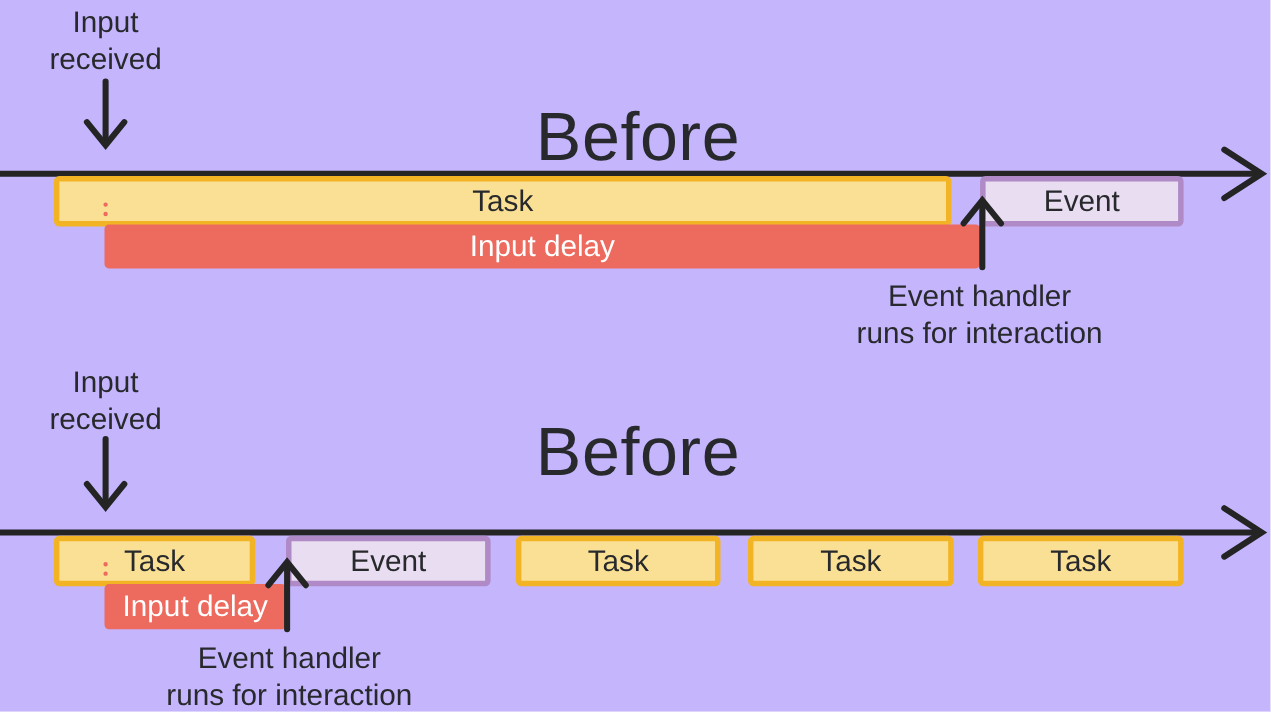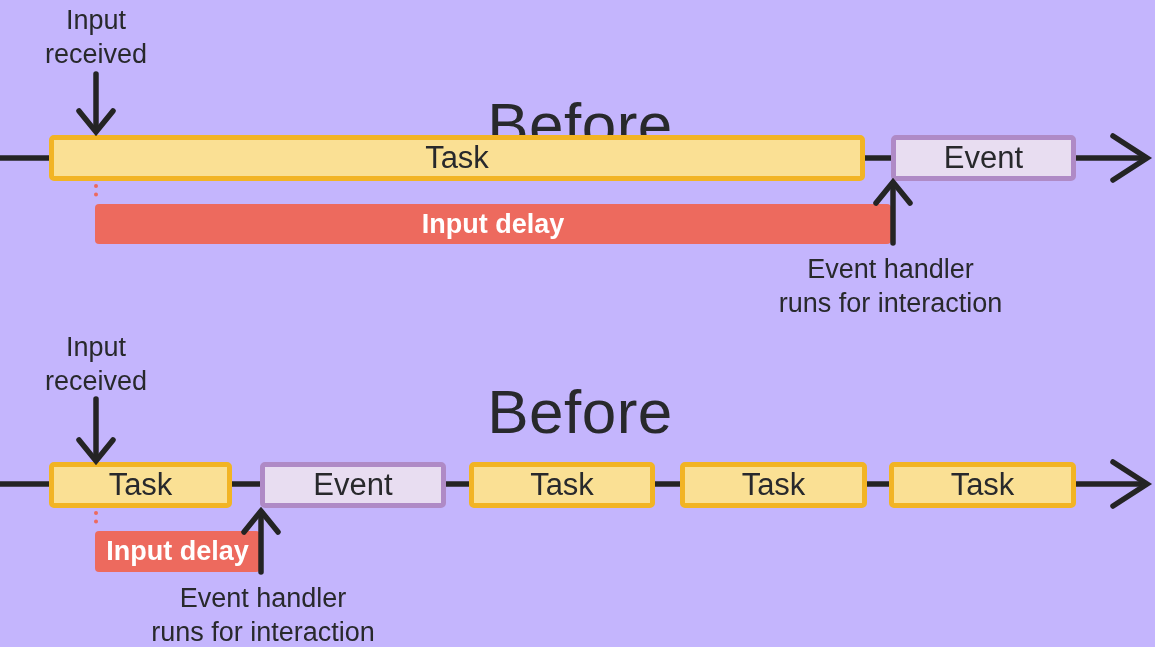--- a/index.html
+++ b/index.html
@@ -9,37 +9,37 @@
     color:var(--text,#28292c);
   }
   svg.layer { position:absolute; left:0; top:0; pointer-events:none; }
   .ln   { stroke:var(--line,#242424); stroke-width:5.5; fill:none; stroke-linecap:round; stroke-linejoin:miter; }
   .dots { stroke:var(--delay-fill,#ed6a5e); stroke-width:4; fill:none; stroke-linecap:round; stroke-dasharray:0 8.5; }
 
   .box {
     position:absolute; box-sizing:border-box; height:46px;
     border:5px solid; border-radius:5px;
     display:flex; align-items:center; justify-content:center;
-    font-size:31px; color:var(--text,#28292c);
+    font-size:27px; color:var(--text,#28292c);margin-top:25px;
   }
   .task  { background:var(--task-fill,#fae094);  border-color:var(--task-border,#f2b424); }
   .event { background:var(--event-fill,#e8ddf1); border-color:var(--event-border,#af8ac6);align-items:center; }
 
   .b-task  { left:49px;  top:135px; width:816px; }
   .b-event { left:891px; top:135px; width:185px; }
   .a-b1 { left:49px;  top:462px; width:183px; }
   .a-b2 { left:260px; top:462px; width:186px; }
   .a-b3 { left:469px; top:462px; width:186px; }
   .a-b4 { left:680px; top:462px; width:187px; }
   .a-b5 { left:889px; top:462px; width:187px; }
 
   .delay {
     position:absolute; background:var(--delay-fill,#ed6a5e); color:#ffffff;
     display:flex; align-items:center; justify-content:center;
-    font-size:27px; border-radius:4px;font-weight:bold;
+    font-size:27px; border-radius:4px;
   }
   .b-delay { left:95px; top:204px; width:796px; height:40px; }
   .a-delay { left:95px; top:531px; width:165px; height:41px; }
 
   .annot {
     position:absolute; text-align:center; white-space:pre-line;
     font-size:27px; line-height:34px; color:var(--text,#28292c);
   }
   .b-input   { left:16px;  top:3px;   width:160px; }
   .a-input   { left:16px;  top:330px; width:160px; }

